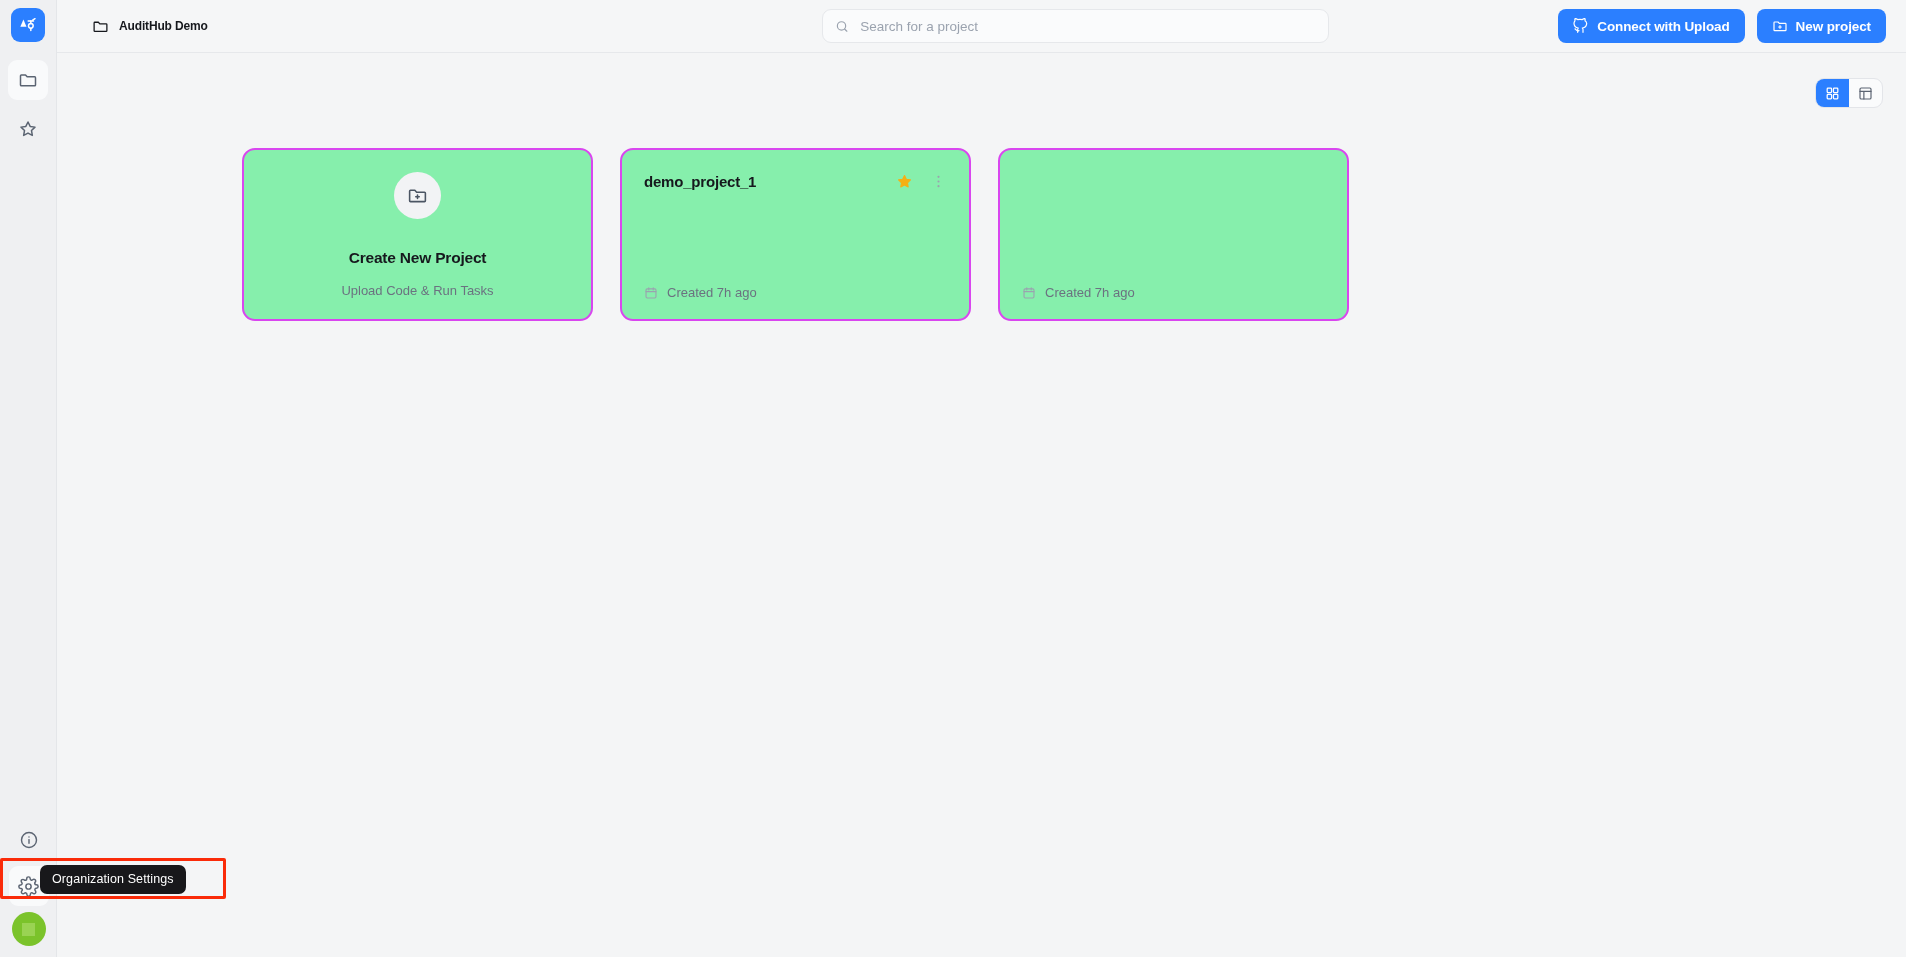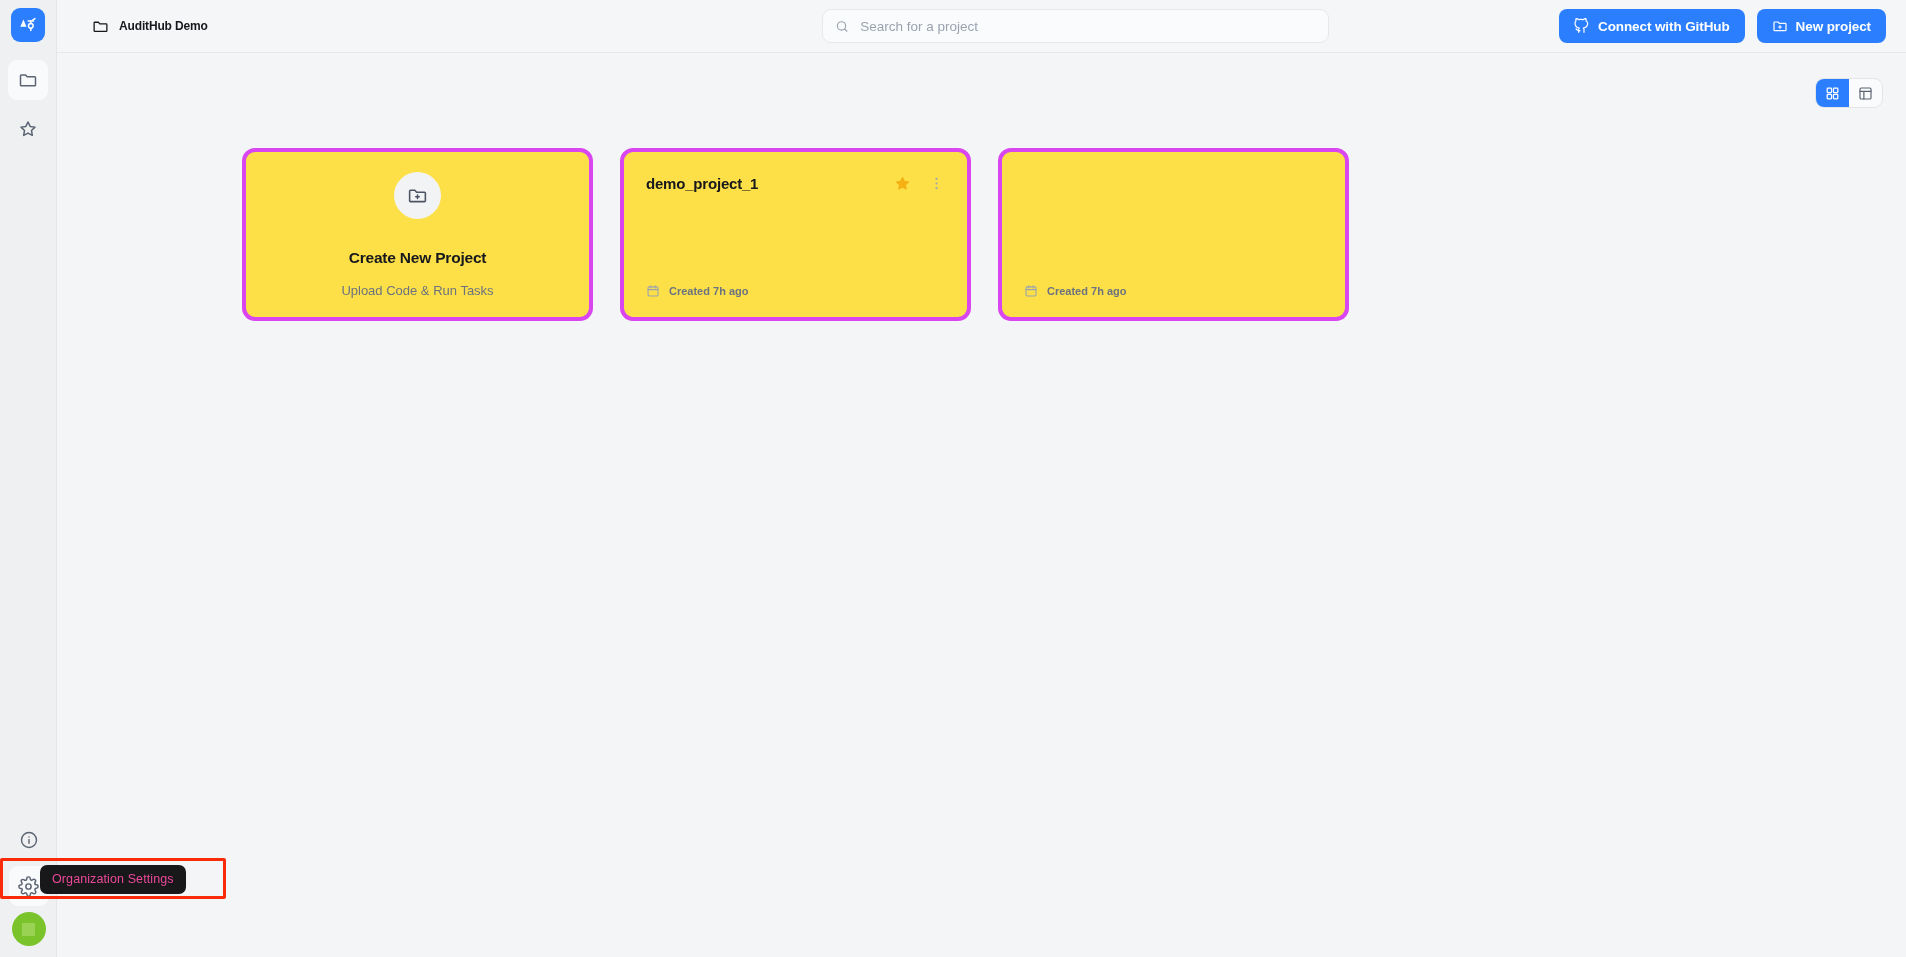--- a/index.html
+++ b/index.html
@@ -92,21 +92,21 @@
     width: 226px; height: 41px;
     border: 3px solid #fa2b09;
     border-radius: 2px;
     z-index: 40;
     pointer-events: none;
   }
   .tooltip {
     position: absolute;
     left: 40px; top: 865px;
     background: #18181b;
-    color: #ec4899;
+    color: #ffffff;
     font-size: 12.5px;
     padding: 7px 12px 8px;
     border-radius: 7px;
     white-space: nowrap;
     z-index: 41;
     letter-spacing: .1px;
   }
 
   
   .header {
@@ -212,22 +212,22 @@
     position: absolute;
     left: 185px; top: 95px;
     display: flex;
     gap: 27px;
   }
 
   .card {
     width: 351px;
     height: 173px;
     border-radius: 13px;
-    background: #fde047;
-    border: 4px solid #d946ef;
+    background: #86efac;
+    border: 2px solid #d946ef;
     position: relative;
     cursor: pointer;
   }
 
   .card-create {
     display: flex;
     flex-direction: column;
     align-items: center;
     justify-content: center;
     gap: 16px;
@@ -275,23 +275,22 @@
     color: #9ba3af;
   }
   .star-on { color: #f5b014; }
 
   .card-foot {
     position: absolute;
     left: 22px; bottom: 19px;
     display: flex;
     align-items: center;
     gap: 9px;
-    font-size: 11px;
+    font-size: 13px;
     color: #6b7280;
-    font-weight: bold;
   }
 </style>
 </head>
 <body>
 
 <div id="app">
 
   <div class="sidebar">
 
     <div class="brand-logo">
@@ -356,21 +355,21 @@
         <path d="M20 20l-3.8-3.8"></path>
       </svg>
       <input type="text" placeholder="Search for a project" style="">
     </div>
 
     <div class="header-actions">
       <button class="btn-primary">
         <svg width="16" height="16" viewBox="0 0 24 24" fill="none" stroke="#ffffff" stroke-width="1.8" stroke-linecap="round" stroke-linejoin="round">
           <path d="M9 19c-4.3 1.3-4.3-2.2-6-2.7m12 5.2v-3.9a3.4 3.4 0 0 0-.95-2.63c3.18-.35 6.5-1.56 6.5-7A5.44 5.44 0 0 0 18 4.27 5.07 5.07 0 0 0 17.9.9S16.74.55 14 2.4a13.4 13.4 0 0 0-7 0C4.26.55 3.1.9 3.1.9A5.07 5.07 0 0 0 3 4.27 5.44 5.44 0 0 0 1.5 8c0 5.42 3.3 6.63 6.48 7A3.4 3.4 0 0 0 7 17.6v3.9"></path>
         </svg>
-        <span>Connect with GitHub</span>
+        <span>Connect with Upload</span>
       </button>
 
       <button class="btn-primary">
         <svg width="16" height="16" viewBox="0 0 24 24" fill="none" stroke="#ffffff" stroke-width="1.8" stroke-linecap="round" stroke-linejoin="round">
           <path d="M4 6h5l2 2.2h9a1 1 0 0 1 1 1V18a1 1 0 0 1-1 1H4a1 1 0 0 1-1-1V7a1 1 0 0 1 1-1z"></path>
           <path d="M12 11.5v4M10 13.5h4"></path>
         </svg>
         <span>New project</span>
       </button>
     </div>

